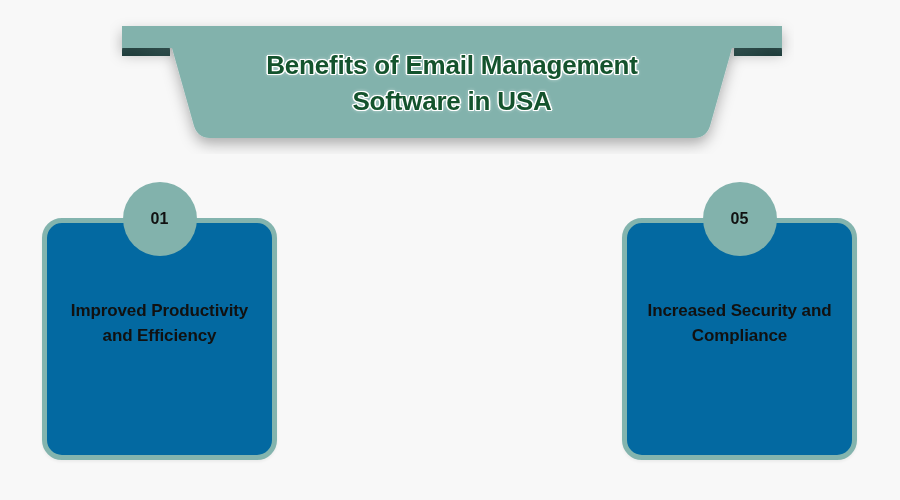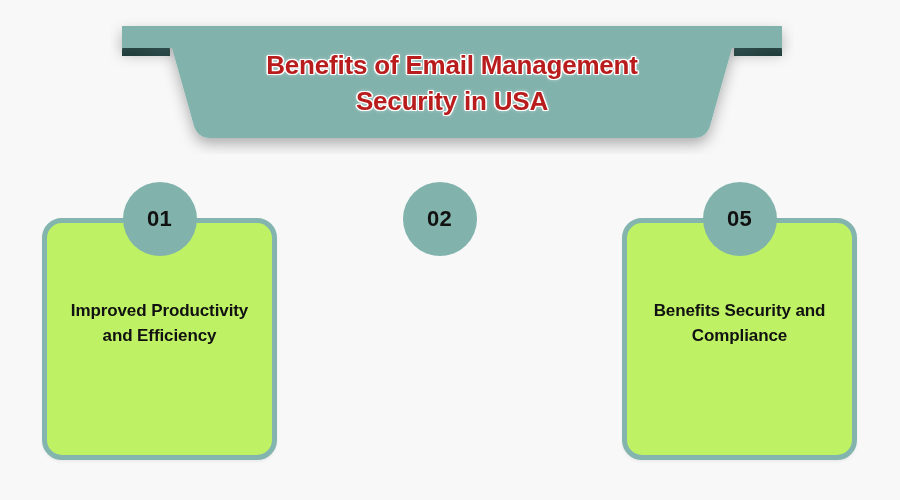--- a/index.html
+++ b/index.html
@@ -40,21 +40,21 @@
     height:125px;
     display:flex;
     flex-direction:column;
     align-items:center;
     justify-content:center;
     padding-top:14px;
     text-align:center;
     font-size:26px;
     font-weight:bold;
     line-height:1.35;
-    color:#b91c1c;
+    color:#14532d;
     letter-spacing:-0.2px;
     text-shadow:
        1.4px 0 0 #ffffff, -1.4px 0 0 #ffffff,
        0 1.4px 0 #ffffff, 0 -1.4px 0 #ffffff,
        1px 1px 0 #ffffff, -1px -1px 0 #ffffff,
        1px -1px 0 #ffffff, -1px 1px 0 #ffffff,
        0 0 4px rgba(255,255,255,0.9);
     pointer-events:none;
   }
   .banner-title span { display:block; }
@@ -77,21 +77,21 @@
   .card-unit.u1 { left:42px; }
   .card-unit.u2 { left:322px; }
   .card-unit.u3 { left:622px; }
 
   .card-box {
     position:absolute;
     left:0;
     top:36px;
     width:235px;
     height:242px;
-    background:#bef264;
+    background:#0369a1;
     border:5px solid #83b4ae;
     border-radius:20px;
     display:flex;
     align-items:center;
     justify-content:center;
     padding:8px 14px 40px 14px;
     box-shadow:0 2px 3px rgba(0,0,0,0.05);
   }
 
   .card-label {
@@ -111,21 +111,21 @@
     width:74px;
     height:74px;
     border-radius:50%;
     background:#82b2ac;
     display:flex;
     align-items:center;
     justify-content:center;
     z-index:3;
   }
   .badge-num {
-    font-size:22px;
+    font-size:16px;
     font-weight:bold;
     color:#111111;
     letter-spacing:0.2px;
     line-height:1;
   }
 </style>
 </head>
 <body>
 
 <div id="infographic">
@@ -162,44 +162,41 @@
                  L 100 124
                  Q 88 124 84 112
                  L 62 34
                  L 12 34
                  Z" fill="#82b2ac"></path>
       </g>
     </svg>
 
     <div class="banner-title">
       <span>Benefits of Email Management</span>
-      <span>Security in USA</span>
+      <span>Software in USA</span>
     </div>
   </div>
 
   <div class="cards">
 
     <div class="card-unit u1">
       <div class="card-box">
         <div class="card-label">Improved Productivity and Efficiency</div>
       </div>
       <div class="badge">
         <span class="badge-num">01</span>
       </div>
     </div>
 
     <div class="card-unit u2">
-      <div class="badge">
-        <span class="badge-num">02</span>
-      </div>
     </div>
 
     <div class="card-unit u3">
       <div class="card-box">
-        <div class="card-label">Benefits Security and Compliance</div>
+        <div class="card-label">Increased Security and Compliance</div>
       </div>
       <div class="badge">
         <span class="badge-num">05</span>
       </div>
     </div>
 
   </div>
 </div>
 
 </body></html>

